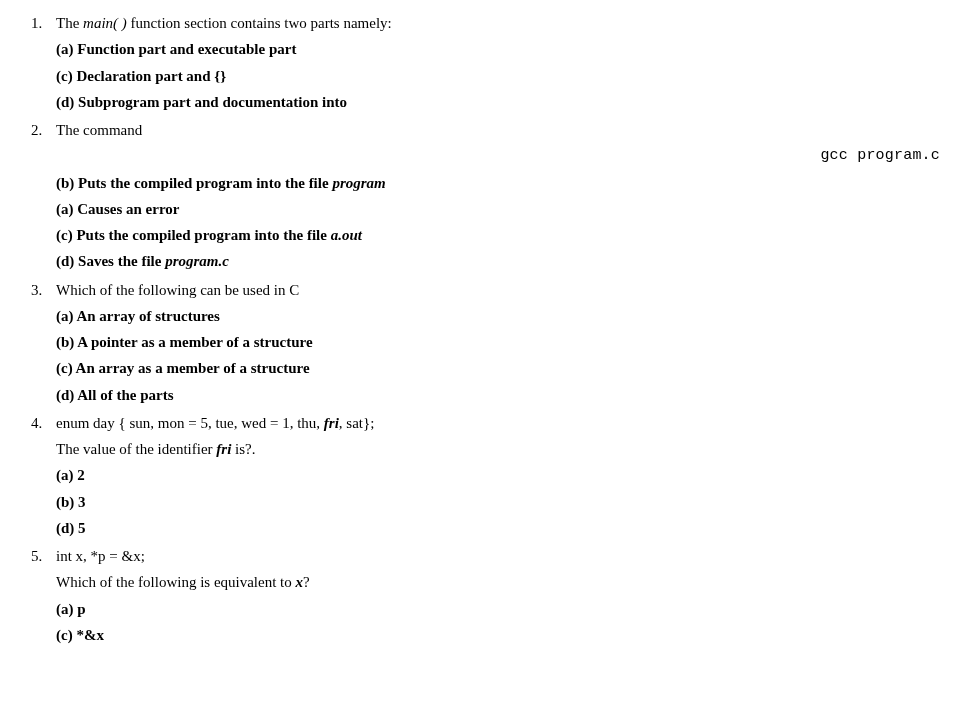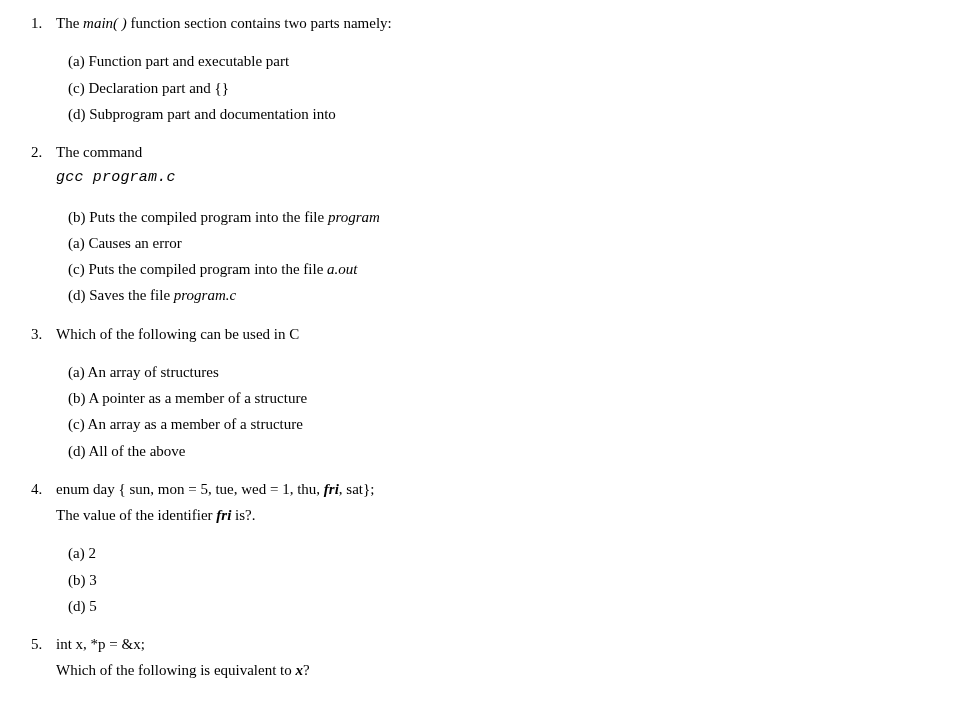--- a/index.html
+++ b/index.html
@@ -18,32 +18,33 @@
     margin: 0;
   }
   ol.main > li {
     padding-left: 10px;
     margin-bottom: 2px;
   }
   ol.main > li::marker {
     font-size: 15px;
   }
   .opts {
-    margin: 12px;
+    margin: 0;
     padding: 0;
+    font-weight: bold;
   }
   .opt {
     display: block;
   }
   .it { font-style: italic; }
   .bd { font-weight: bold; font-style: italic; }
   .code-line {
     font-family: "Courier New", Courier, monospace;
-    font-style: italic;
     letter-spacing: 0.2px;
+    text-align: right;
   }
 </style>
 </head>
 <body>
 
 <ol class="main">
 
   <li>
     <span>
       <span>The </span><span class="it">main( )</span><span> function section contains two parts namely:</span>
@@ -71,21 +72,21 @@
       </span>
     </div>
   </li>
 
   <li>
     <span>Which of the following can be used in C</span>
     <div class="opts">
       <span class="opt">(a) An array of structures</span>
       <span class="opt">(b) A pointer as a member of a structure</span>
       <span class="opt">(c) An array as a member of a structure</span>
-      <span class="opt">(d)  All of the above</span>
+      <span class="opt">(d)  All of the parts</span>
     </div>
   </li>
 
   <li>
     <span>
       <span>enum  day { sun,  mon = 5,  tue,  wed = 1,  thu,  </span><span class="bd">fri</span><span>,  sat};</span>
     </span>
     <div>
       <span>The value of the identifier </span><span class="bd">fri</span><span>  is?.</span>
     </div>

